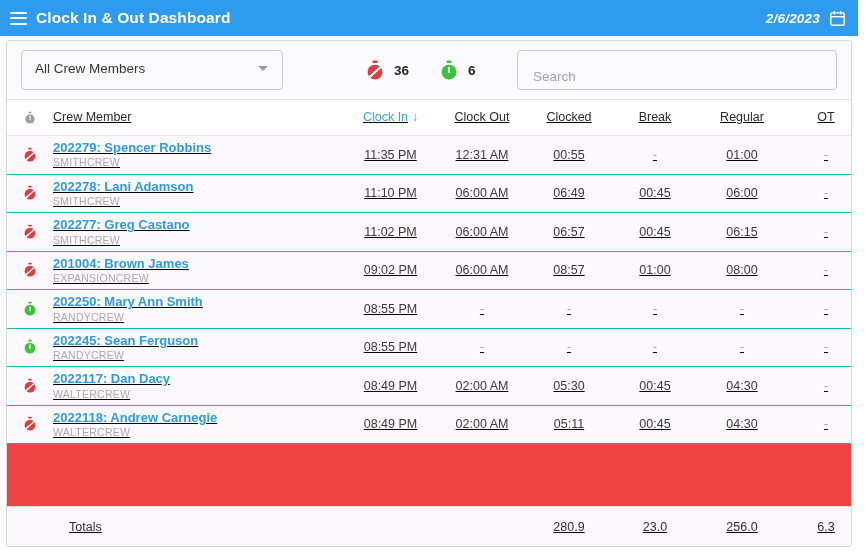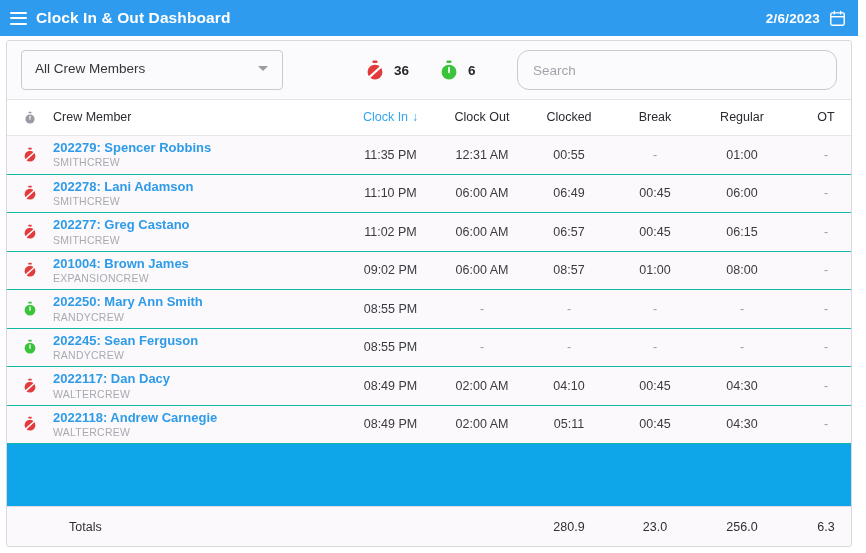--- a/index.html
+++ b/index.html
@@ -57,20 +57,21 @@
   .appbar-right {
     margin-left: auto;
     display: flex;
     align-items: center;
     gap: 9px;
   }
   .appbar-date {
     font-size: 13.5px;
     font-weight: 700;
     letter-spacing: .2px;
+    font-style: italic;
   }
   .cal-icon {
     width: 17px; height: 17px;
     display: block;
     cursor: pointer;
   }
 
   
   .frame {
     flex: 1 1 auto;
@@ -129,46 +130,47 @@
     font-size: 13.5px;
     font-weight: 700;
     color: #26262b;
   }
 
   .search-box {
     margin-left: auto;
     width: 320px;
     height: 40px;
     border: 1px solid #c9c9cf;
-    border-radius: 12px;
+    border-radius: 4px;
     background: #fbfafc;
     display: flex;
-    align-items: center;
+    align-items: flex-end;
     padding: 4px 13px;
   }
   .search-box input {
     border: none;
     outline: none;
     background: transparent;
     font-family: "Liberation Sans", sans-serif;
     font-size: 13.5px;
     color: #35353a;
     width: 100%;
   }
   .search-box input::placeholder { color: #a3a3ab; }
 
   
   .table-wrap {
     flex: 1 1 auto;
-    background: #0ea5e9;
+    background: #ef4444;
     border-top: 1px solid #e2e2e7;
     display: flex;
     flex-direction: column;
     overflow: hidden;
     position: relative;
+    text-decoration: underline;
   }
 
   table.grid {
     width: 100%;
     border-collapse: collapse;
     table-layout: fixed;
   }
   table.grid th, table.grid td {
     padding: 0;
     font-weight: normal;
@@ -481,21 +483,21 @@
                     <rect x="9" y="0.5" width="6" height="3.2" rx="1" fill="#e23b3b"></rect>
                     <circle cx="12" cy="15" r="9.2" fill="#e23b3b"></circle>
                     <line x1="4.5" y1="21.8" x2="19.5" y2="8.2" stroke="#fbf9fc" stroke-width="2.6" stroke-linecap="round"></line>
                   </svg></td>
                 <td class="name-cell">
                   <span class="crew-name">2022117: Dan Dacy</span>
                   <span class="crew-sub">WALTERCREW</span>
                 </td>
                 <td class="">08:49 PM</td>
                 <td class="">02:00 AM</td>
-                <td class="">04:10</td>
+                <td class="">05:30</td>
                 <td class="">00:45</td>
                 <td class="">04:30</td>
                 <td class="dash">-</td>
               </tr>
               <tr>
                 <td class="icon-cell"><svg class="sw" width="14" height="16" viewBox="0 0 24 26">
                     <rect x="9" y="0.5" width="6" height="3.2" rx="1" fill="#e23b3b"></rect>
                     <circle cx="12" cy="15" r="9.2" fill="#e23b3b"></circle>
                     <line x1="4.5" y1="21.8" x2="19.5" y2="8.2" stroke="#fbf9fc" stroke-width="2.6" stroke-linecap="round"></line>
                   </svg></td>

